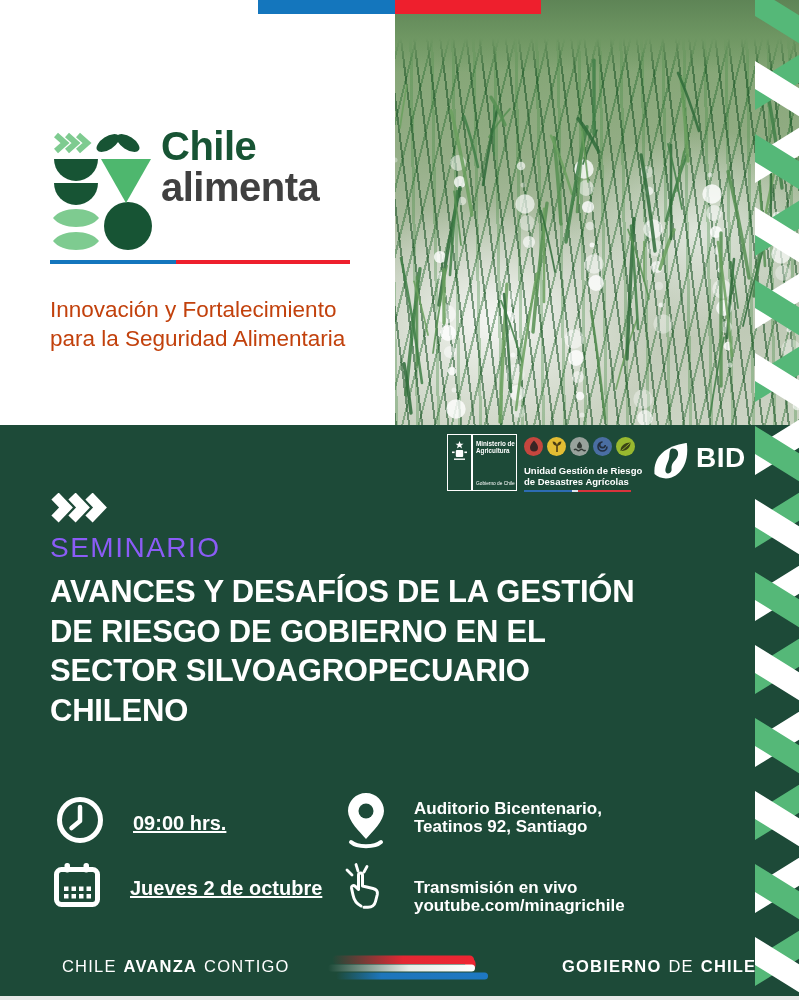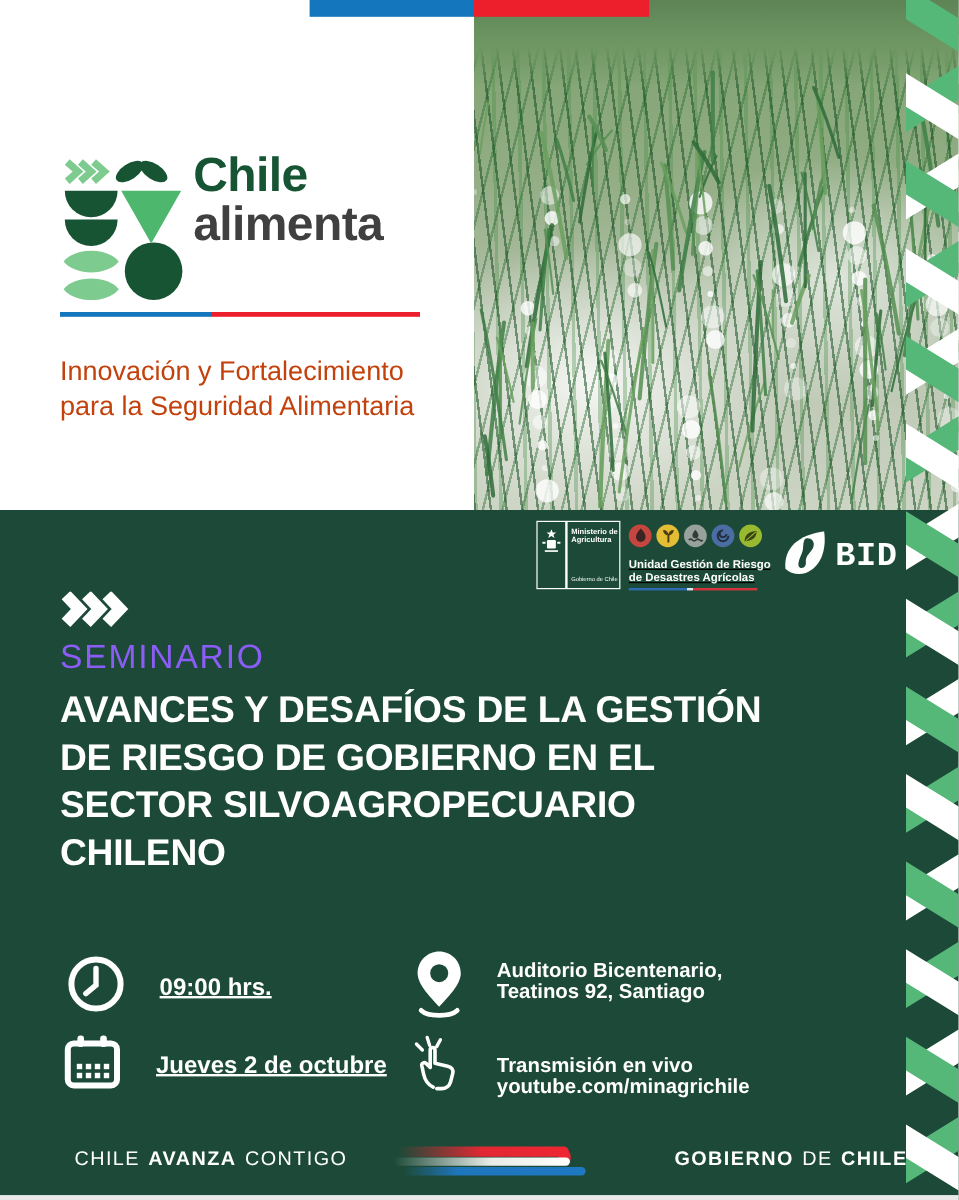--- a/index.html
+++ b/index.html
@@ -38,28 +38,28 @@
   
   .green-panel{left:0;top:425px;width:799px;height:575px;background:#1d4a38;z-index:2;}
 
   
   .minagri{left:447px;top:434px;width:70px;height:57px;border:1.5px solid #ffffff;box-sizing:border-box;z-index:3;}
   .minagri .divider{position:absolute;left:23px;top:0;width:1.5px;height:100%;background:#ffffff;}
   .minagri-name{position:absolute;left:28px;top:5px;font-size:6.3px;line-height:7.3px;font-weight:bold;color:#ffffff;white-space:pre-line;}
   .minagri-gov{position:absolute;left:28px;bottom:4px;font-size:4.8px;color:#ffffff;}
   .minagri-crest{position:absolute;left:3px;top:6px;}
 
-  .ugr{left:524px;top:437px;z-index:3;text-decoration:underline;}
+  .ugr{left:524px;top:437px;z-index:3;}
   .ugr-circles{display:flex;gap:4px;}
   .ugr-circle{width:19px;height:19px;border-radius:50%;display:flex;align-items:center;justify-content:center;}
   .ugr-name{margin-top:9px;font-size:9.5px;line-height:11px;font-weight:bold;color:#ffffff;white-space:pre-line;}
   .ugr-flag{margin-top:3px;width:107px;height:2px;
             background:linear-gradient(90deg,#2d6cb3 0 45%,#dfe6ee 45% 50%,#d8333c 50% 100%);}
 
-  .bid{left:652px;top:442px;z-index:3;display:flex;align-items:flex-end;font-family:Liberation Mono, monospace;}
+  .bid{left:652px;top:442px;z-index:3;display:flex;align-items:flex-start;}
   .bid-label{color:#ffffff;font-weight:bold;font-size:28px;letter-spacing:0.5px;margin-left:4px;}
 
   
   .kicker-chevrons{left:50px;top:493px;z-index:3;}
   .kicker{left:50px;top:532px;z-index:3;color:#8b5cf6;font-size:28px;letter-spacing:1.5px;}
   .sem-title{left:50px;top:572px;z-index:3;color:#ffffff;font-weight:bold;font-size:31px;line-height:39.5px;
              letter-spacing:-0.2px;white-space:pre-line;width:690px;}
 
   
   .detail-icon{z-index:3;}

